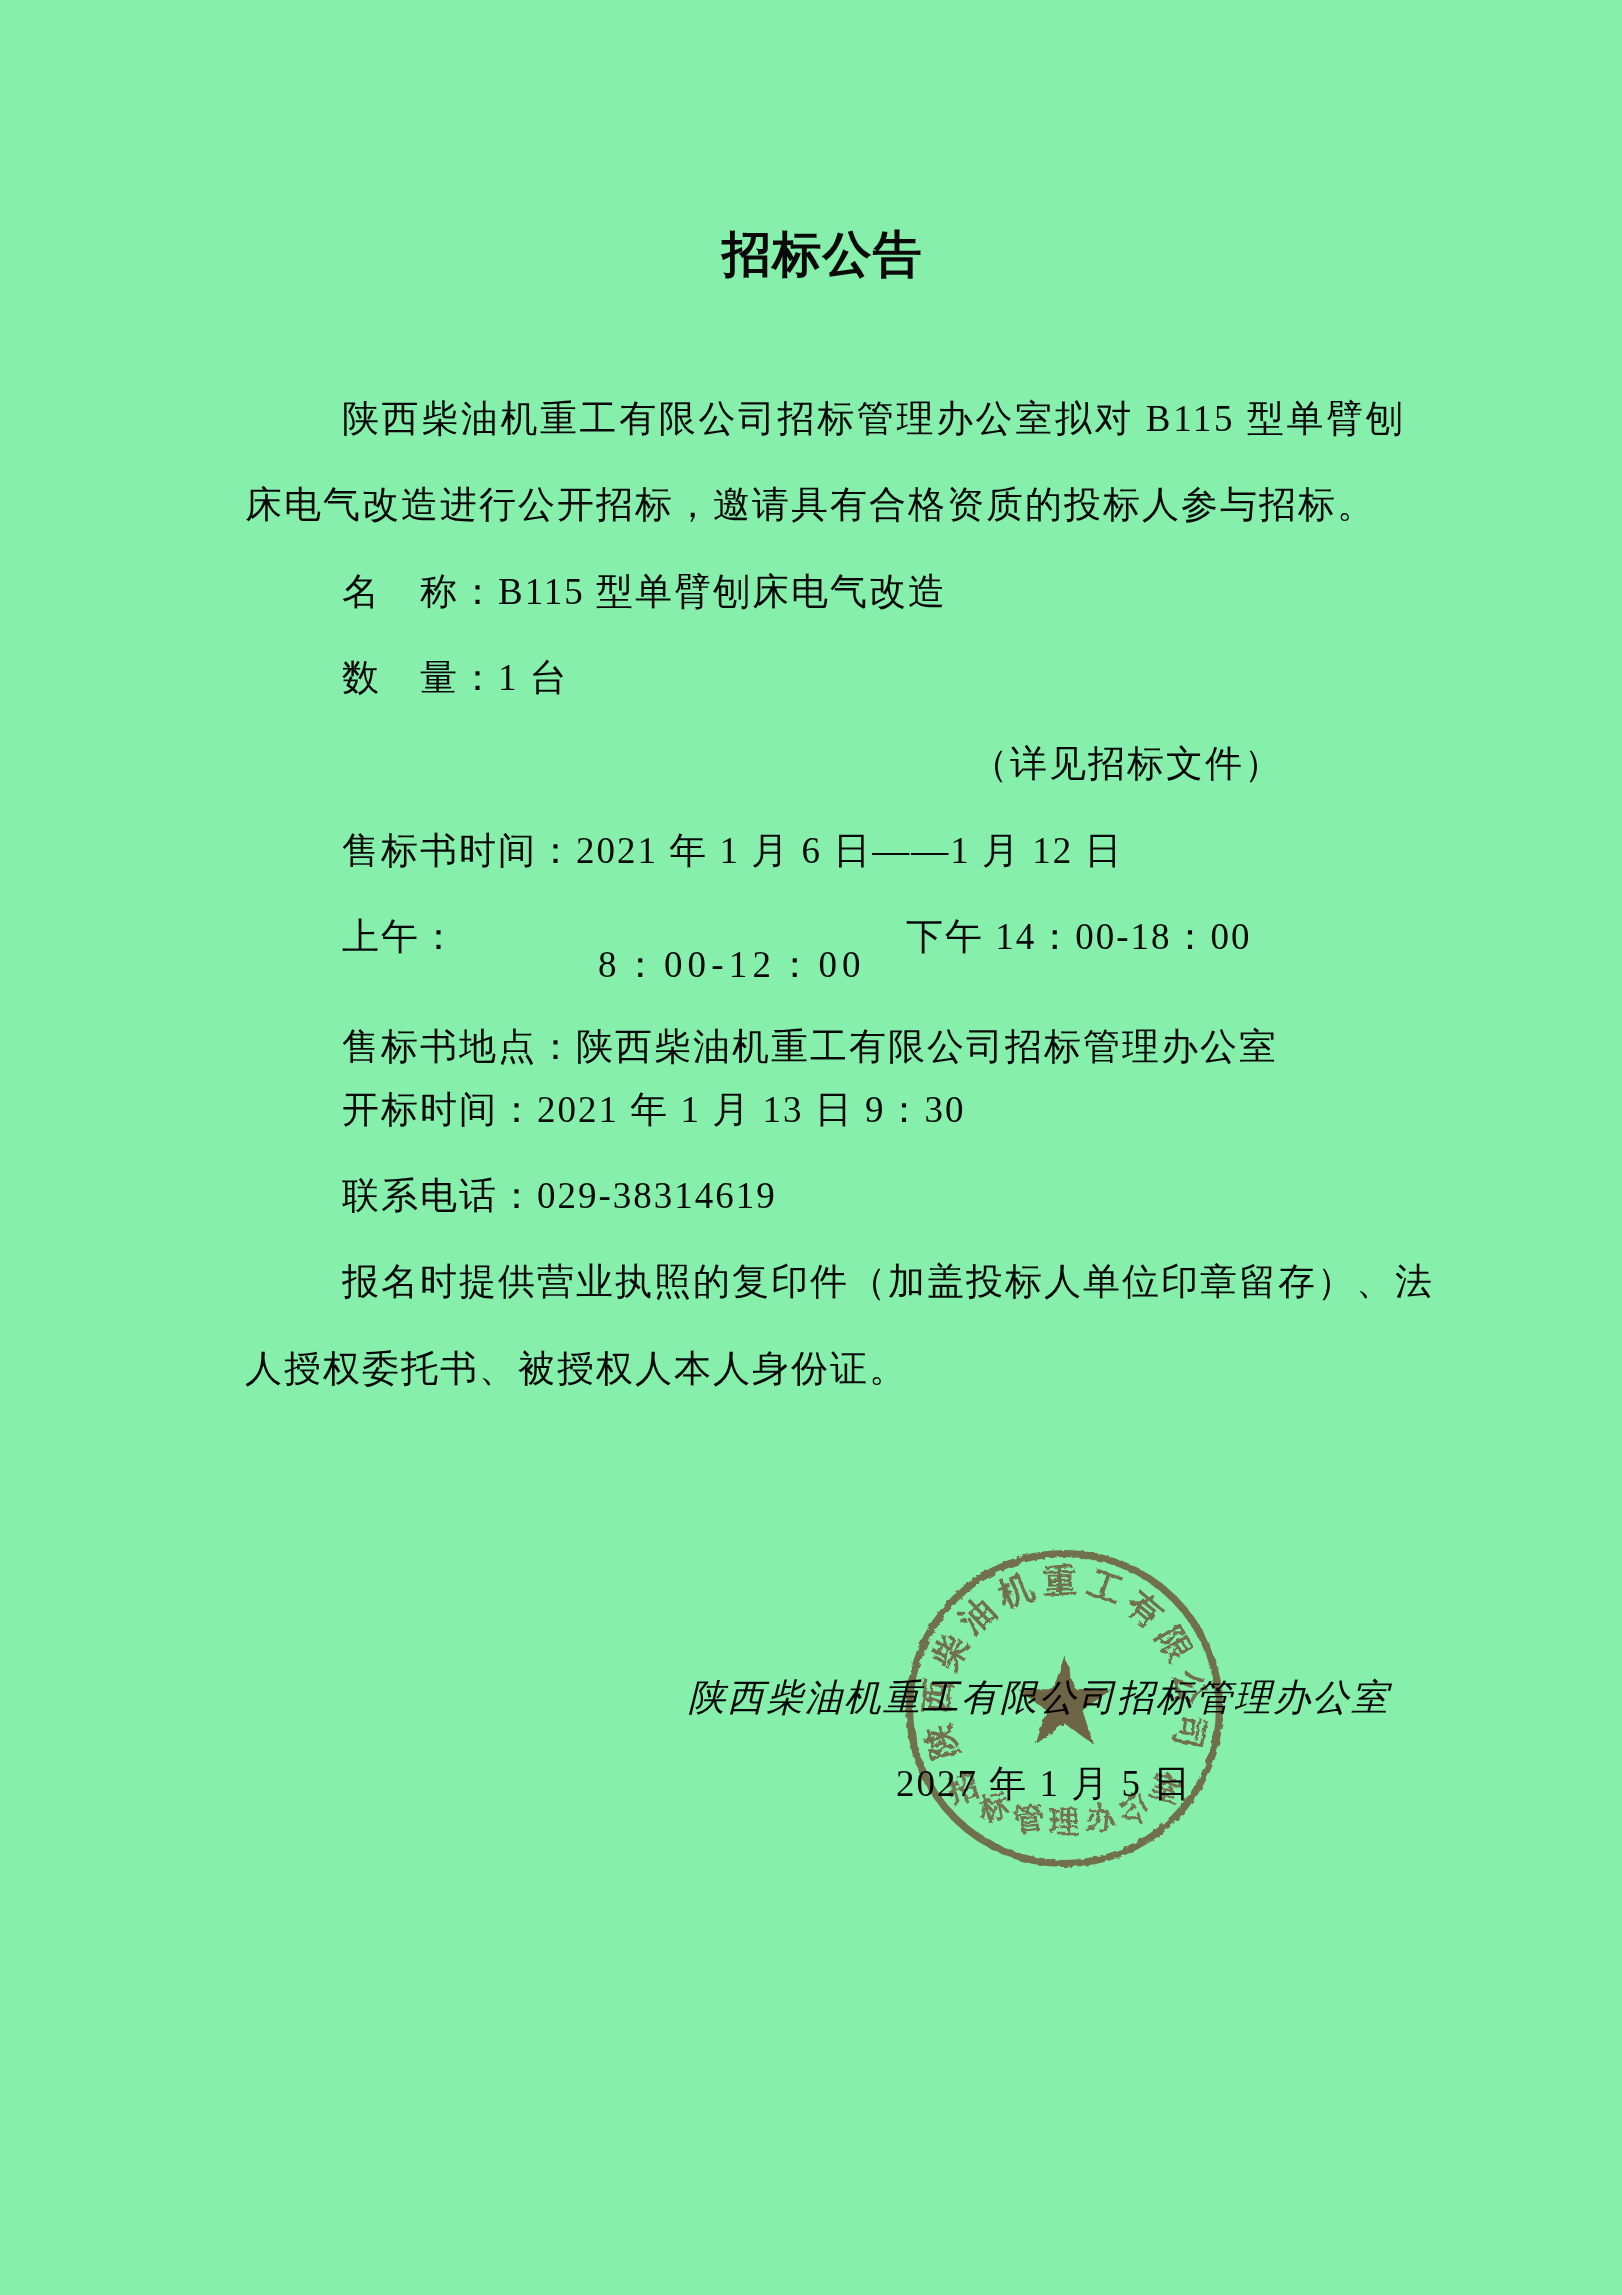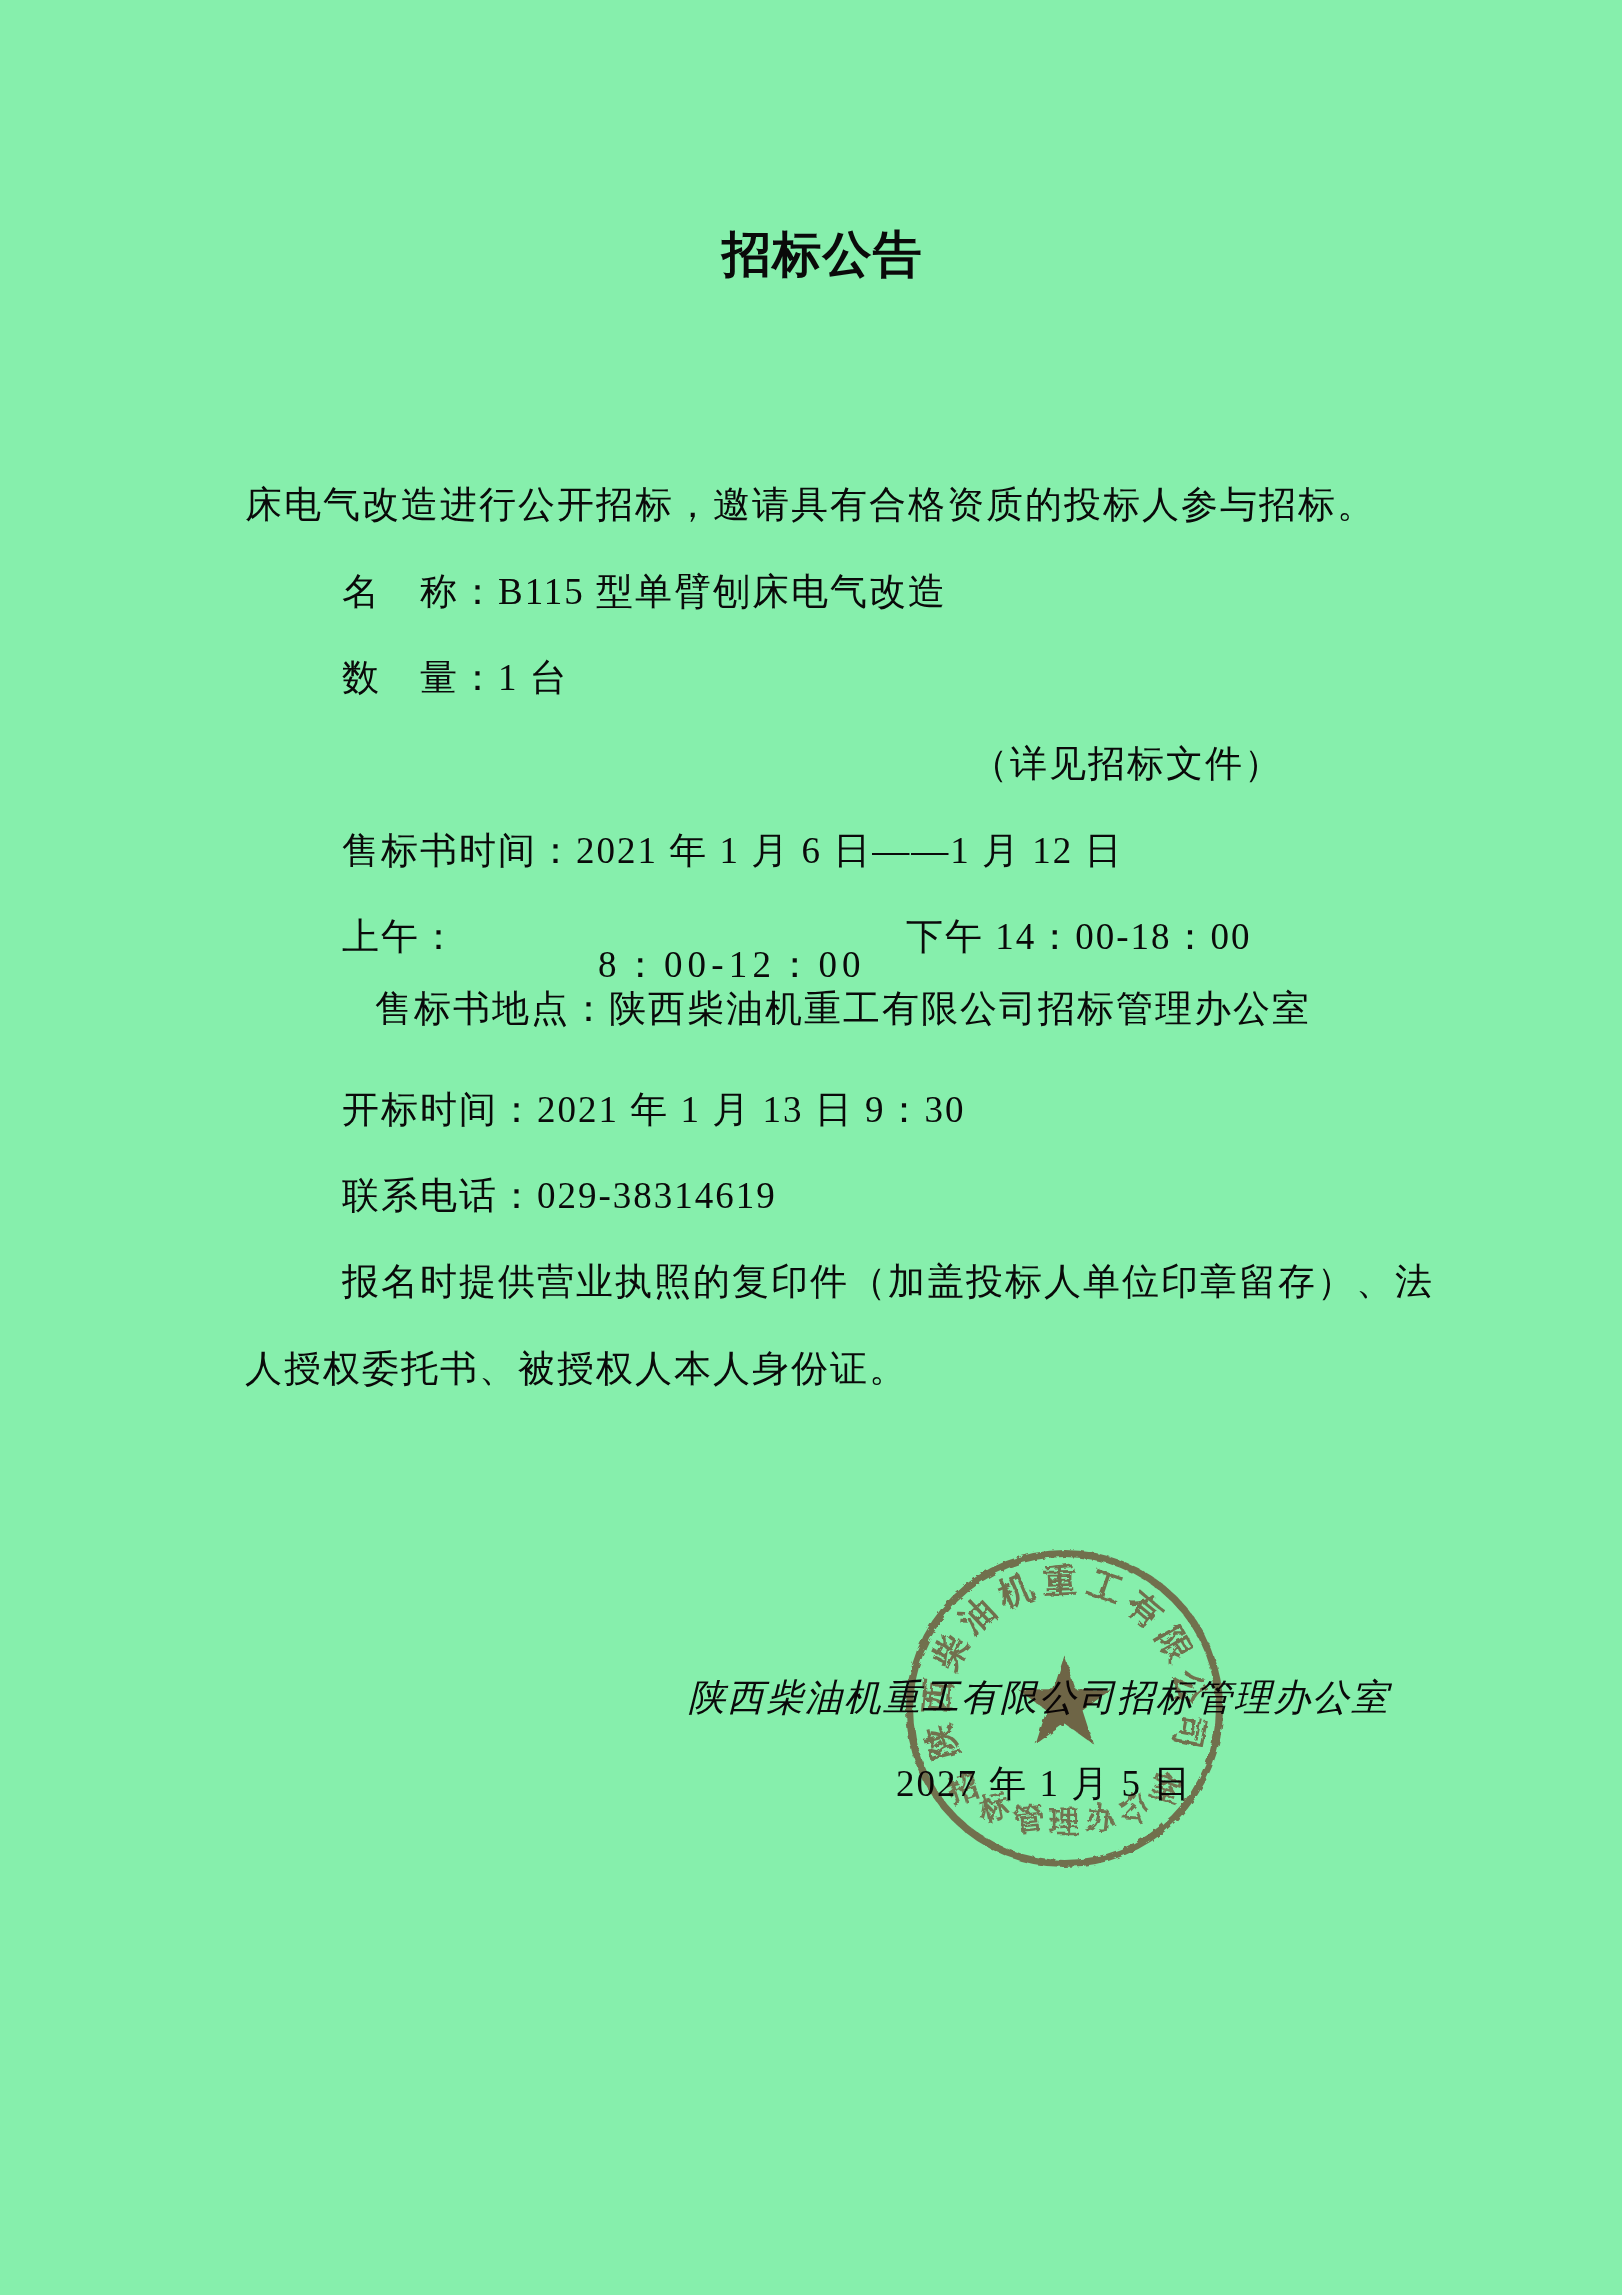--- a/index.html
+++ b/index.html
@@ -51,31 +51,32 @@
     fill:#c7413b;
   }
 </style>
 </head>
 <body>
 
 <div class="page">
 
   <div class="doc-title">招标公告</div>
 
+  <div class="line" style="left:342px;top:394px;letter-spacing:2.6px;">陕西柴油机重工有限公司招标管理办公室拟对 B115 型单臂刨</div>
   <div class="line" style="left:245px;top:480px;">床电气改造进行公开招标，邀请具有合格资质的投标人参与招标。</div>
   <div class="line" style="left:342px;top:567px;">名　称：B115 型单臂刨床电气改造</div>
   <div class="line" style="left:342px;top:653px;">数　量：1 台</div>
   <div class="line" style="left:971px;top:739px;">（详见招标文件）</div>
   <div class="line" style="left:342px;top:826px;">售标书时间：2021 年 1 月 6 日——1 月 12 日</div>
 
   <div class="line" style="left:342px;top:912px;">上午：</div>
   <div class="line" style="left:598px;top:912px;letter-spacing:5.2px;margin-top:28px;">8：00-12：00</div>
   <div class="line" style="left:906px;top:912px;">下午 14：00-18：00</div>
 
-  <div class="line" style="left:342px;top:984px;margin-left:33px;">售标书地点：陕西柴油机重工有限公司招标管理办公室</div>
+  <div class="line" style="left:342px;top:1022px;">售标书地点：陕西柴油机重工有限公司招标管理办公室</div>
   <div class="line" style="left:342px;top:1085px;">开标时间：2021 年 1 月 13 日 9：30</div>
   <div class="line" style="left:342px;top:1171px;">联系电话：029-38314619</div>
   <div class="line" style="left:245px;top:1344px;">人授权委托书、被授权人本人身份证。</div>
   <div class="line" style="left:342px;top:1257px;">报名时提供营业执照的复印件（加盖投标人单位印章留存）、法</div>
 
   <div class="signoff" style="left:688px;top:1673px;font-style:italic;">陕西柴油机重工有限公司招标管理办公室</div>
   <div class="signoff" style="left:896px;top:1759px;">2027 年 1 月 5 日</div>
 
   <svg class="seal" id="seal-svg" viewBox="0 0 500 500">
     <defs>

